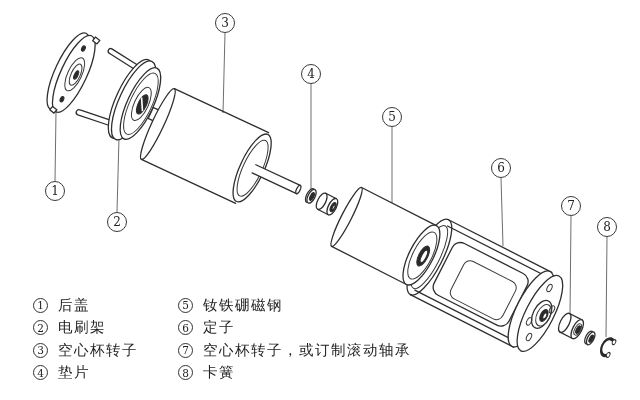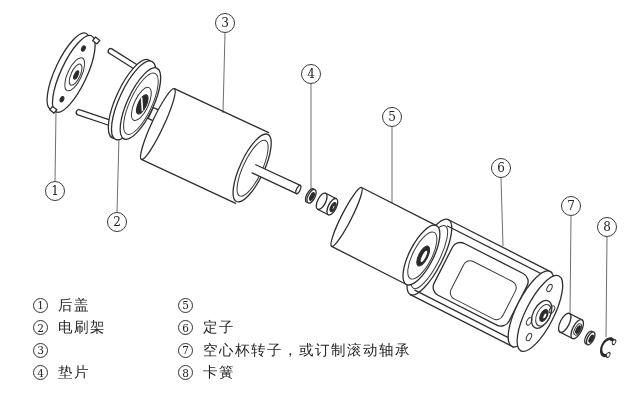--- a/index.html
+++ b/index.html
@@ -165,30 +165,32 @@
     <div class="legend-item">
       <span class="lnum">1</span>
       <span class="llabel">后盖</span>
     </div>
     <div class="legend-item">
       <span class="lnum">2</span>
       <span class="llabel">电刷架</span>
     </div>
     <div class="legend-item">
       <span class="lnum">3</span>
+      <span class="llabel">空心杯转子</span>
     </div>
     <div class="legend-item">
       <span class="lnum">4</span>
       <span class="llabel">垫片</span>
     </div>
   </div>
 
   <div class="legend-col" style="left:178px;top:296px;">
     <div class="legend-item">
       <span class="lnum">5</span>
+      <span class="llabel">钕铁硼磁钢</span>
     </div>
     <div class="legend-item">
       <span class="lnum">6</span>
       <span class="llabel">定子</span>
     </div>
     <div class="legend-item">
       <span class="lnum">7</span>
       <span class="llabel">空心杯转子，或订制滚动轴承</span>
     </div>
     <div class="legend-item">

